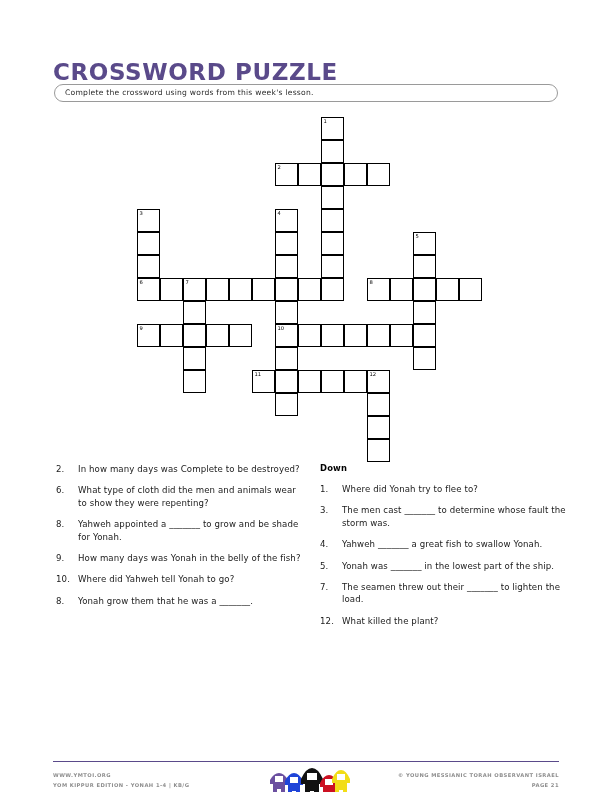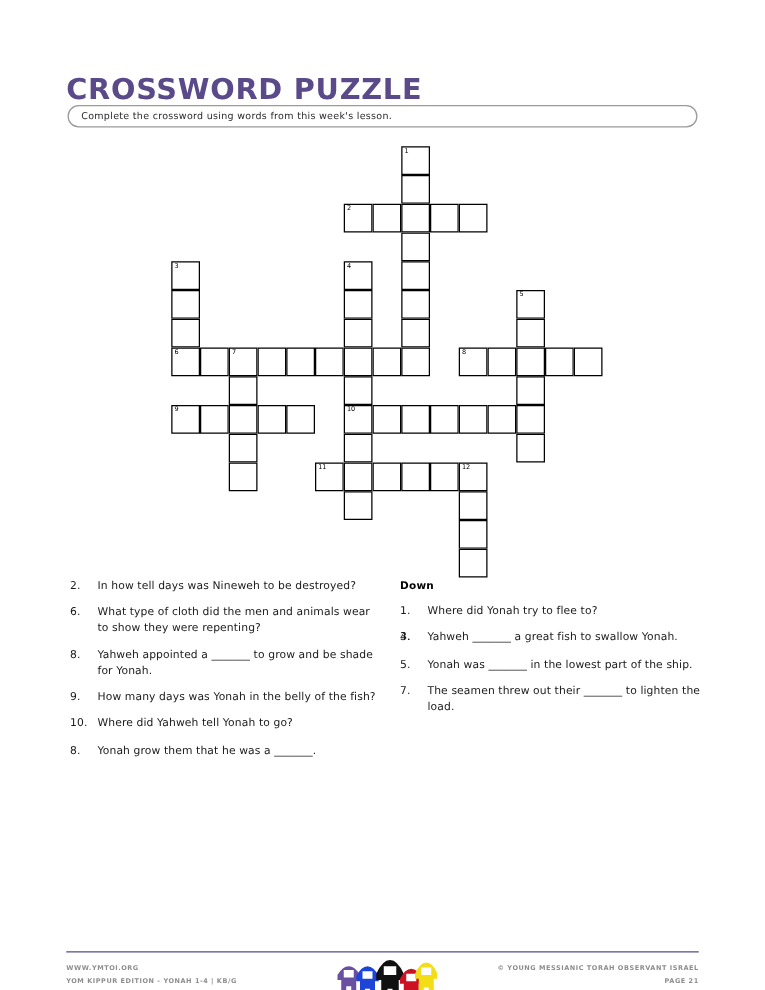--- a/index.html
+++ b/index.html
@@ -250,37 +250,38 @@
         <span class="num">12</span>
       </div>
       <div class="cell" style="left: 138px; top: 276px;"></div>
       <div class="cell" style="left: 230px; top: 276px;"></div>
       <div class="cell" style="left: 230px; top: 299px;"></div>
       <div class="cell" style="left: 230px; top: 322px;"></div>
     </div>
 
   <div class="clue-column" id="clues-across">
     <div id="across-list">
-        <div class="clue-item"><span class="clue-num">2.</span><span>In how tell days was Nineweh to be destroyed?</span></div>
+        <div class="clue-item"><span class="clue-num">2.</span><span>In how many days was Complete to be destroyed?</span></div>
         <div class="clue-item"><span class="clue-num">6.</span><span>What type of cloth did the men and animals wear to show they were repenting?</span></div>
         <div class="clue-item"><span class="clue-num">8.</span><span>Yahweh appointed a _______ to grow and be shade for Yonah.</span></div>
         <div class="clue-item"><span class="clue-num">9.</span><span>How many days was Yonah in the belly of the fish?</span></div>
         <div class="clue-item"><span class="clue-num">10.</span><span>Where did Yahweh tell Yonah to go?</span></div>
         <div class="clue-item"><span class="clue-num">8.</span><span>Yonah grow them that he was a _______.</span></div>
       </div>
   </div>
 
   <div class="clue-column" id="clues-down">
     <div class="clue-heading">Down</div>
     <div id="down-list">
         <div class="clue-item"><span class="clue-num">1.</span><span>Where did Yonah try to flee to?</span></div>
-        <div class="clue-item"><span class="clue-num">3.</span></div>
+        <div class="clue-item"><span class="clue-num">3.</span><span>The men cast _______ to determine whose fault the storm was.</span></div>
         <div class="clue-item"><span class="clue-num">4.</span><span>Yahweh _______ a great fish to swallow Yonah.</span></div>
         <div class="clue-item"><span class="clue-num">5.</span><span>Yonah was _______ in the lowest part of the ship.</span></div>
         <div class="clue-item"><span class="clue-num">7.</span><span>The seamen threw out their _______ to lighten the load.</span></div>
+        <div class="clue-item"><span class="clue-num">12.</span><span>What killed the plant?</span></div>
       </div>
   </div>
 
   <div id="footer-rule"></div>
 
   <div id="footer-left">
     <div>WWW.YMTOI.ORG</div>
     <div>YOM KIPPUR EDITION - YONAH 1-4   |   KB/G</div>
   </div>
 

